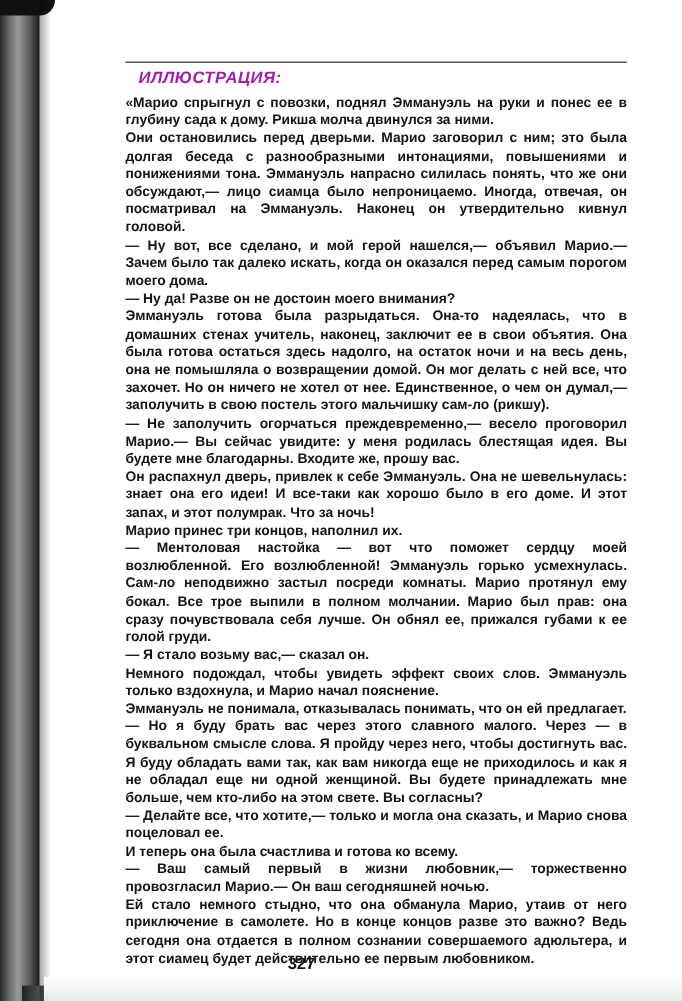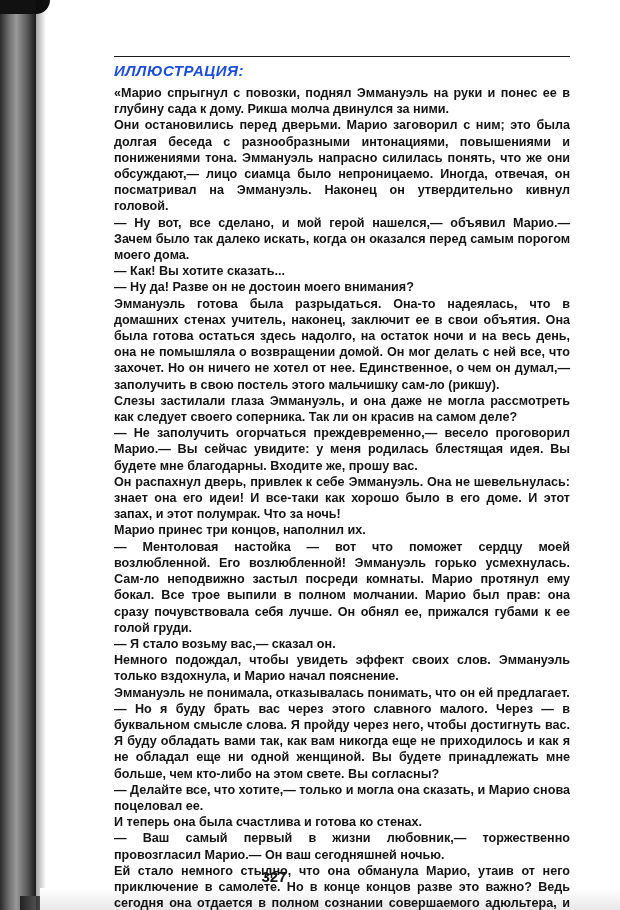--- a/index.html
+++ b/index.html
@@ -31,21 +31,21 @@
   .content {
     position: absolute; left: 114px; top: 56px; width: 456px;
   }
   .rule {
     height: 0; border-top: 1.6px solid #1a1a1a; margin-bottom: 4px;
   }
   .heading {
     font-family: "Liberation Sans", sans-serif;
     font-style: italic; font-weight: bold;
     font-size: 15px; letter-spacing: 0.5px;
-    color: #1d4ed8; margin: 0 0 4px 0; line-height: 20px;
+    color: #a21caf; margin: 0 0 4px 12px; line-height: 20px;
   }
   .para {
     font-family: Liberation Sans, sans-serif;
     font-size: 12.6px; line-height: 16.2px;
     color: #141414; margin: 0;
     text-align: justify;
     font-weight: 600;
     hyphens: manual;
   }
   .page-number {
@@ -64,31 +64,29 @@
 <div class="binding-bottom"></div>
 <div class="page-shadow"></div>
 <div class="bottom-noise"></div>
 
 <div class="content">
   <div class="rule"></div>
   <div class="heading">ИЛЛЮСТРАЦИЯ:</div>
   <p class="para">«Марио спрыгнул с повозки, поднял Эммануэль на руки и понес ее в глубину сада к дому. Рикша молча двинулся за ними.</p>
   <p class="para">Они остановились перед дверьми. Марио заговорил с ним; это была долгая беседа с разнообразными интонациями, повышениями и понижениями тона. Эммануэль напрасно силилась понять, что же они обсуждают,— лицо сиамца было непроницаемо. Иногда, отвечая, он посматривал на Эммануэль. Наконец он утвердительно кивнул головой.</p>
   <p class="para">— Ну вот, все сделано, и мой герой нашелся,— объявил Марио.— Зачем было так далеко искать, когда он оказался перед самым порогом моего дома.</p>
-  <p class="para">— Как! Вы хотите сказать...</p>
   <p class="para">— Ну да! Разве он не достоин моего внимания?</p>
   <p class="para">Эммануэль готова была разрыдаться. Она-то надеялась, что в домашних стенах учитель, наконец, заключит ее в свои объятия. Она была готова остаться здесь надолго, на остаток ночи и на весь день, она не помышляла о возвращении домой. Он мог делать с ней все, что захочет. Но он ничего не хотел от нее. Единственное, о чем он думал,— заполучить в свою постель этого мальчишку сам-ло (рикшу).</p>
-  <p class="para">Слезы застилали глаза Эммануэль, и она даже не могла рассмотреть как следует своего соперника. Так ли он красив на самом деле?</p>
   <p class="para">— Не заполучить огорчаться преждевременно,— весело проговорил Марио.— Вы сейчас увидите: у меня родилась блестящая идея. Вы будете мне благодарны. Входите же, прошу вас.</p>
   <p class="para">Он распахнул дверь, привлек к себе Эммануэль. Она не шевельнулась: знает она его идеи! И все-таки как хорошо было в его доме. И этот запах, и этот полумрак. Что за ночь!</p>
   <p class="para">Марио принес три концов, наполнил их.</p>
   <p class="para">— Ментоловая настойка — вот что поможет сердцу моей возлюбленной. Его возлюбленной! Эммануэль горько усмехнулась. Сам-ло неподвижно застыл посреди комнаты. Марио протянул ему бокал. Все трое выпили в полном молчании. Марио был прав: она сразу почувствовала себя лучше. Он обнял ее, прижался губами к ее голой груди.</p>
   <p class="para">— Я стало возьму вас,— сказал он.</p>
   <p class="para">Немного подождал, чтобы увидеть эффект своих слов. Эммануэль только вздохнула, и Марио начал пояснение.</p>
   <p class="para">Эммануэль не понимала, отказывалась понимать, что он ей предлагает.</p>
   <p class="para">— Но я буду брать вас через этого славного малого. Через — в буквальном смысле слова. Я пройду через него, чтобы достигнуть вас. Я буду обладать вами так, как вам никогда еще не приходилось и как я не обладал еще ни одной женщиной. Вы будете принадлежать мне больше, чем кто-либо на этом свете. Вы согласны?</p>
   <p class="para">— Делайте все, что хотите,— только и могла она сказать, и Марио снова поцеловал ее.</p>
-  <p class="para">И теперь она была счастлива и готова ко стенах.</p>
+  <p class="para">И теперь она была счастлива и готова ко всему.</p>
   <p class="para">— Ваш самый первый в жизни любовник,— торжественно провозгласил Марио.— Он ваш сегодняшней ночью.</p>
   <p class="para">Ей стало немного стыдно, что она обманула Марио, утаив от него приключение в самолете. Но в конце концов разве это важно? Ведь сегодня она отдается в полном сознании совершаемого адюльтера, и этот сиамец будет действительно ее первым любовником.</p>
 </div>
 
 <div class="page-number">327</div>
 
 </body></html>

